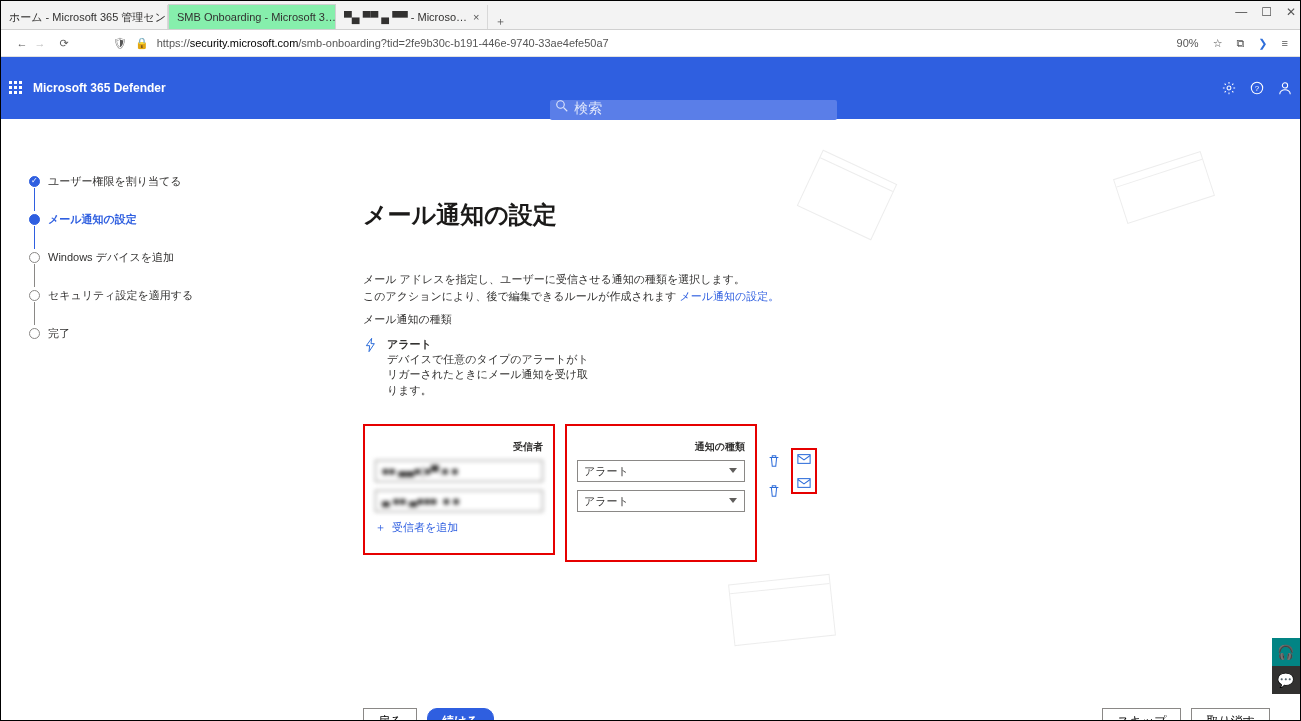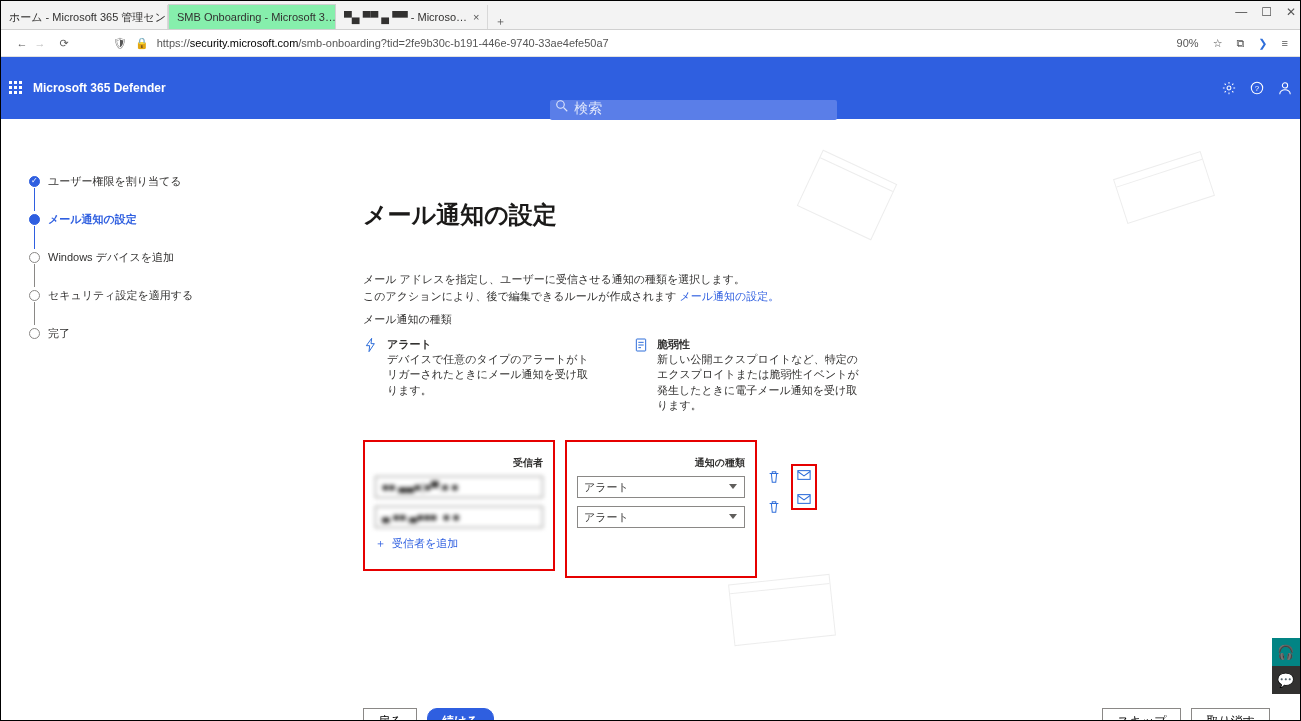--- a/index.html
+++ b/index.html
@@ -208,32 +208,20 @@
     <div class="cards">
       <div class="card">
         <svg viewBox="0 0 24 24">
             <path d="M13 2L5 13h5l-1 9 8-12h-5l1-8z" stroke="#2f6eda" stroke-width="1.5" fill="none"></path>
           </svg>
         <div>
           <div class="ttl">アラート</div>
           <div class="txt">デバイスで任意のタイプのアラートがトリガーされたときにメール通知を受け取ります。</div>
         </div>
       </div>
-      <div class="card">
-        <svg viewBox="0 0 24 24">
-            <rect x="5" y="3" width="14" height="18" rx="1" stroke="#2f6eda" stroke-width="1.5" fill="none"></rect>
-            <line x1="8" y1="8" x2="16" y2="8" stroke="#2f6eda" stroke-width="1.5"></line>
-            <line x1="8" y1="12" x2="16" y2="12" stroke="#2f6eda" stroke-width="1.5"></line>
-            <line x1="8" y1="16" x2="12" y2="16" stroke="#2f6eda" stroke-width="1.5"></line>
-          </svg>
-        <div>
-          <div class="ttl">脆弱性</div>
-          <div class="txt">新しい公開エクスプロイトなど、特定のエクスプロイトまたは脆弱性イベントが発生したときに電子メール通知を受け取ります。</div>
-        </div>
-      </div>
     </div>
 
     <div class="form-row">
       <div class="col recipients">
         <div class="col-label">受信者</div>
         <input class="field blur" value="■■ ▄▄■(■▀.■ ■" style="">
         <input class="field blur" value="▄ ■■.▄■■■  ■ ■" style="">
         <div class="add">
           <span>＋</span>
           <span>受信者を追加</span>

